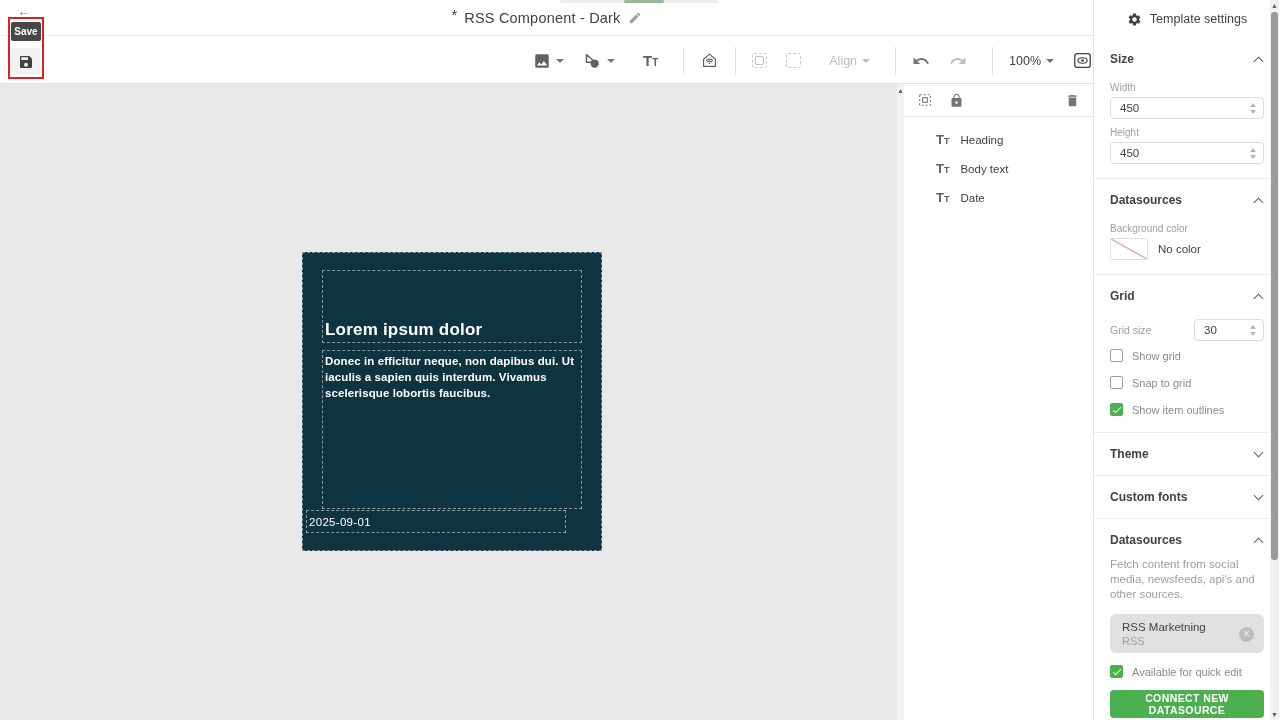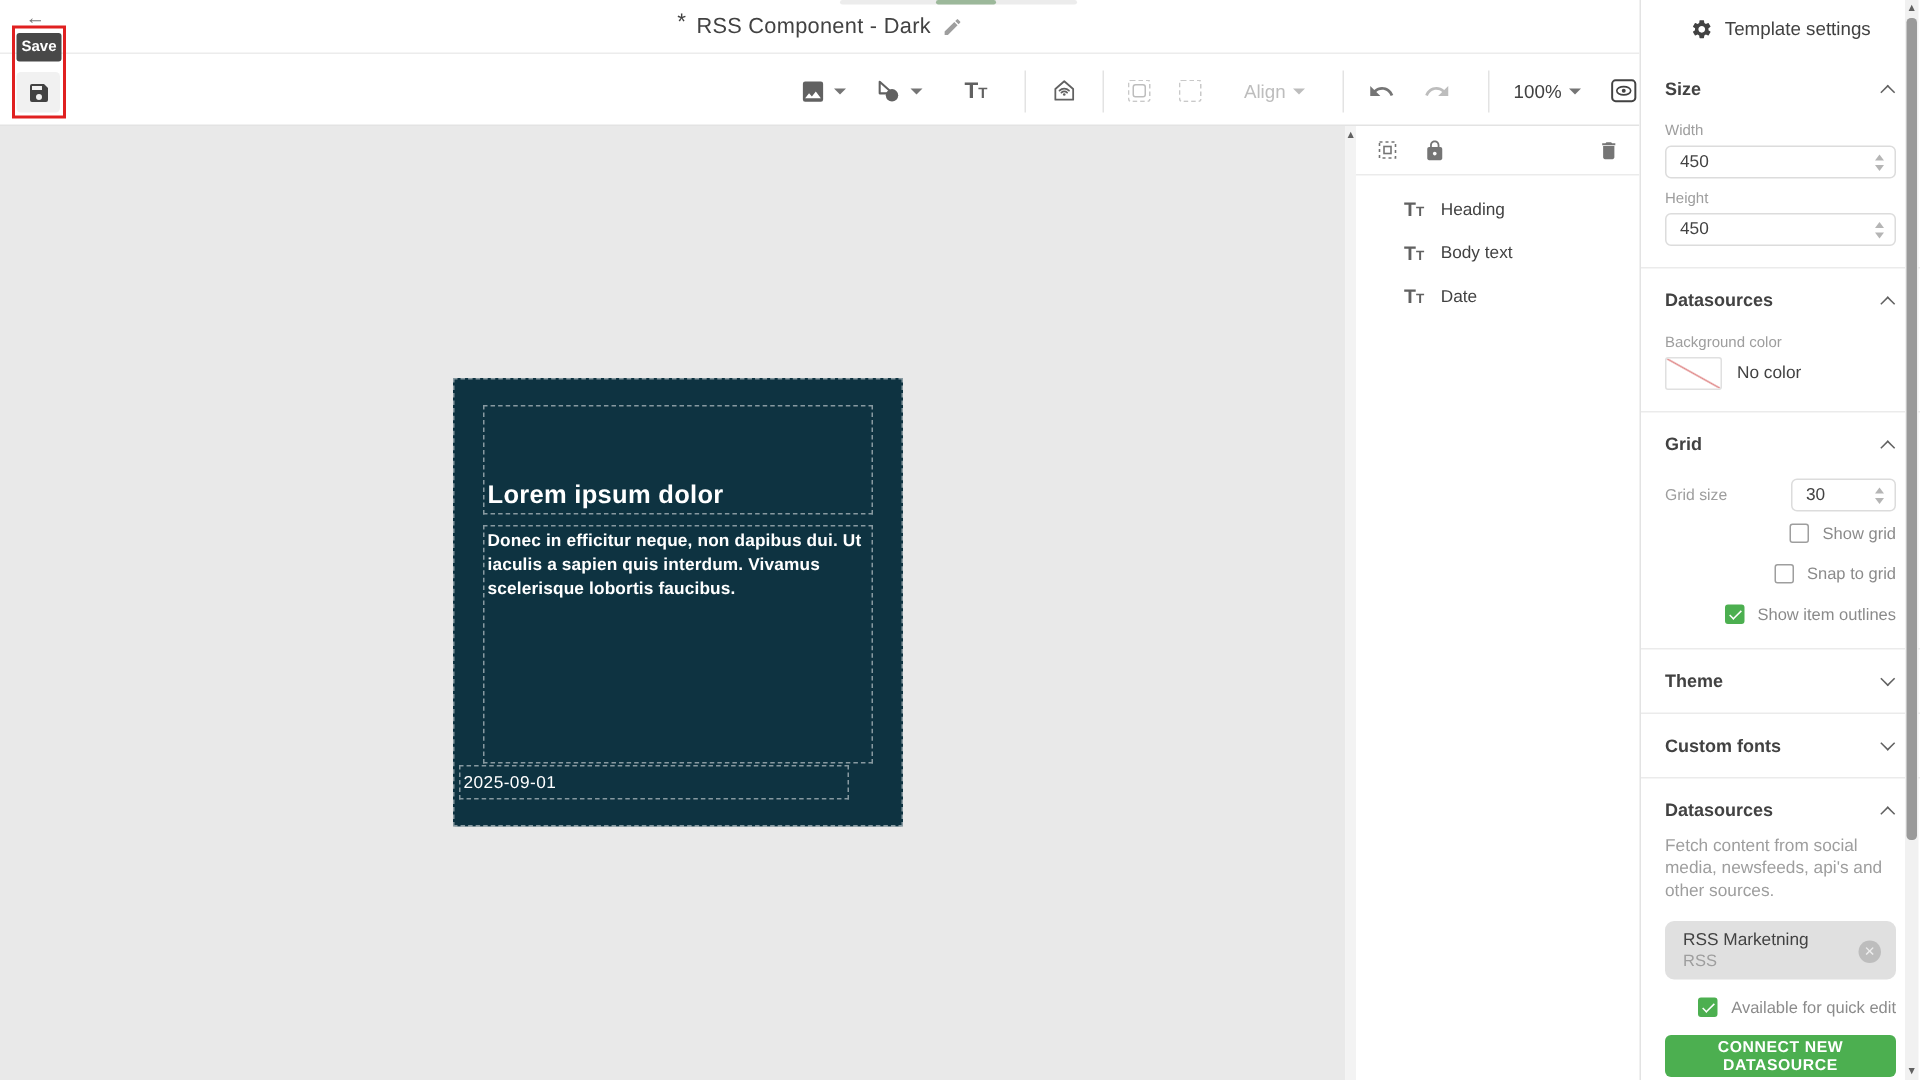--- a/index.html
+++ b/index.html
@@ -86,21 +86,21 @@
   .spin i { width:0; height:0; border-left:3px solid transparent; border-right:3px solid transparent; display:block; }
   .spin .u { border-bottom:4px solid #b5b5b5; }
   .spin .d { border-top:4px solid #b5b5b5; }
   .swatch-row { display:flex; align-items:center; gap:10px; margin:0 16px; }
   .swatch { width:38px; height:22px; border:1px solid #e0e0e0; border-radius:2px; background:#fff;
             background-image:linear-gradient(to top right, transparent calc(50% - 1px), #e08a8a, transparent calc(50% + 1px)); cursor:pointer; }
   .no-color { font-size:11.5px; color:#424242; }
   .grid-size-row { display:flex; align-items:center; justify-content:space-between; margin:0 16px 0 16px; }
   .grid-size-row .fld-label { margin:0; font-size:10.5px; }
   .grid-size-row .num-input { margin:0; width:70px; }
-  .cb-row { display:flex; align-items:center; gap:9px; margin:0 16px; cursor:pointer;justify-content:flex-end; }
+  .cb-row { display:flex; align-items:center; gap:9px; margin:0 16px; cursor:pointer; }
   .cb { width:13px; height:13px; border:1.5px solid #9e9e9e; border-radius:2px; background:#fff; flex:0 0 auto; }
   .cb.checked { background:var(--accent,#4caf50); border-color:var(--accent,#4caf50); position:relative; }
   .cb.checked::after { content:""; position:absolute; left:4px; top:1px; width:3px; height:7px; border-right:1.7px solid #fff; border-bottom:1.7px solid #fff; transform:rotate(45deg); }
   .cb-label { font-size:11px; color:#8b8b8b; }
   .ds-desc { font-size:11.5px; color:#9e9e9e; line-height:15px; margin:10px 16px 0 16px; }
   .chip { margin:12px 16px 0 16px; background:#e0e0e0; border-radius:6px; padding:7px 10px 6px 12px; display:flex; align-items:center; }
   .chip-texts { flex:1; min-width:0; }
   .chip-title { font-size:11.5px; color:#424242; }
   .chip-sub { font-size:11px; color:#9e9e9e; margin-top:2px; }
   .chip-close { width:15px; height:15px; border-radius:50%; background:#bdbdbd; color:#eee; font-size:9px; display:flex; align-items:center; justify-content:center; cursor:pointer; }

